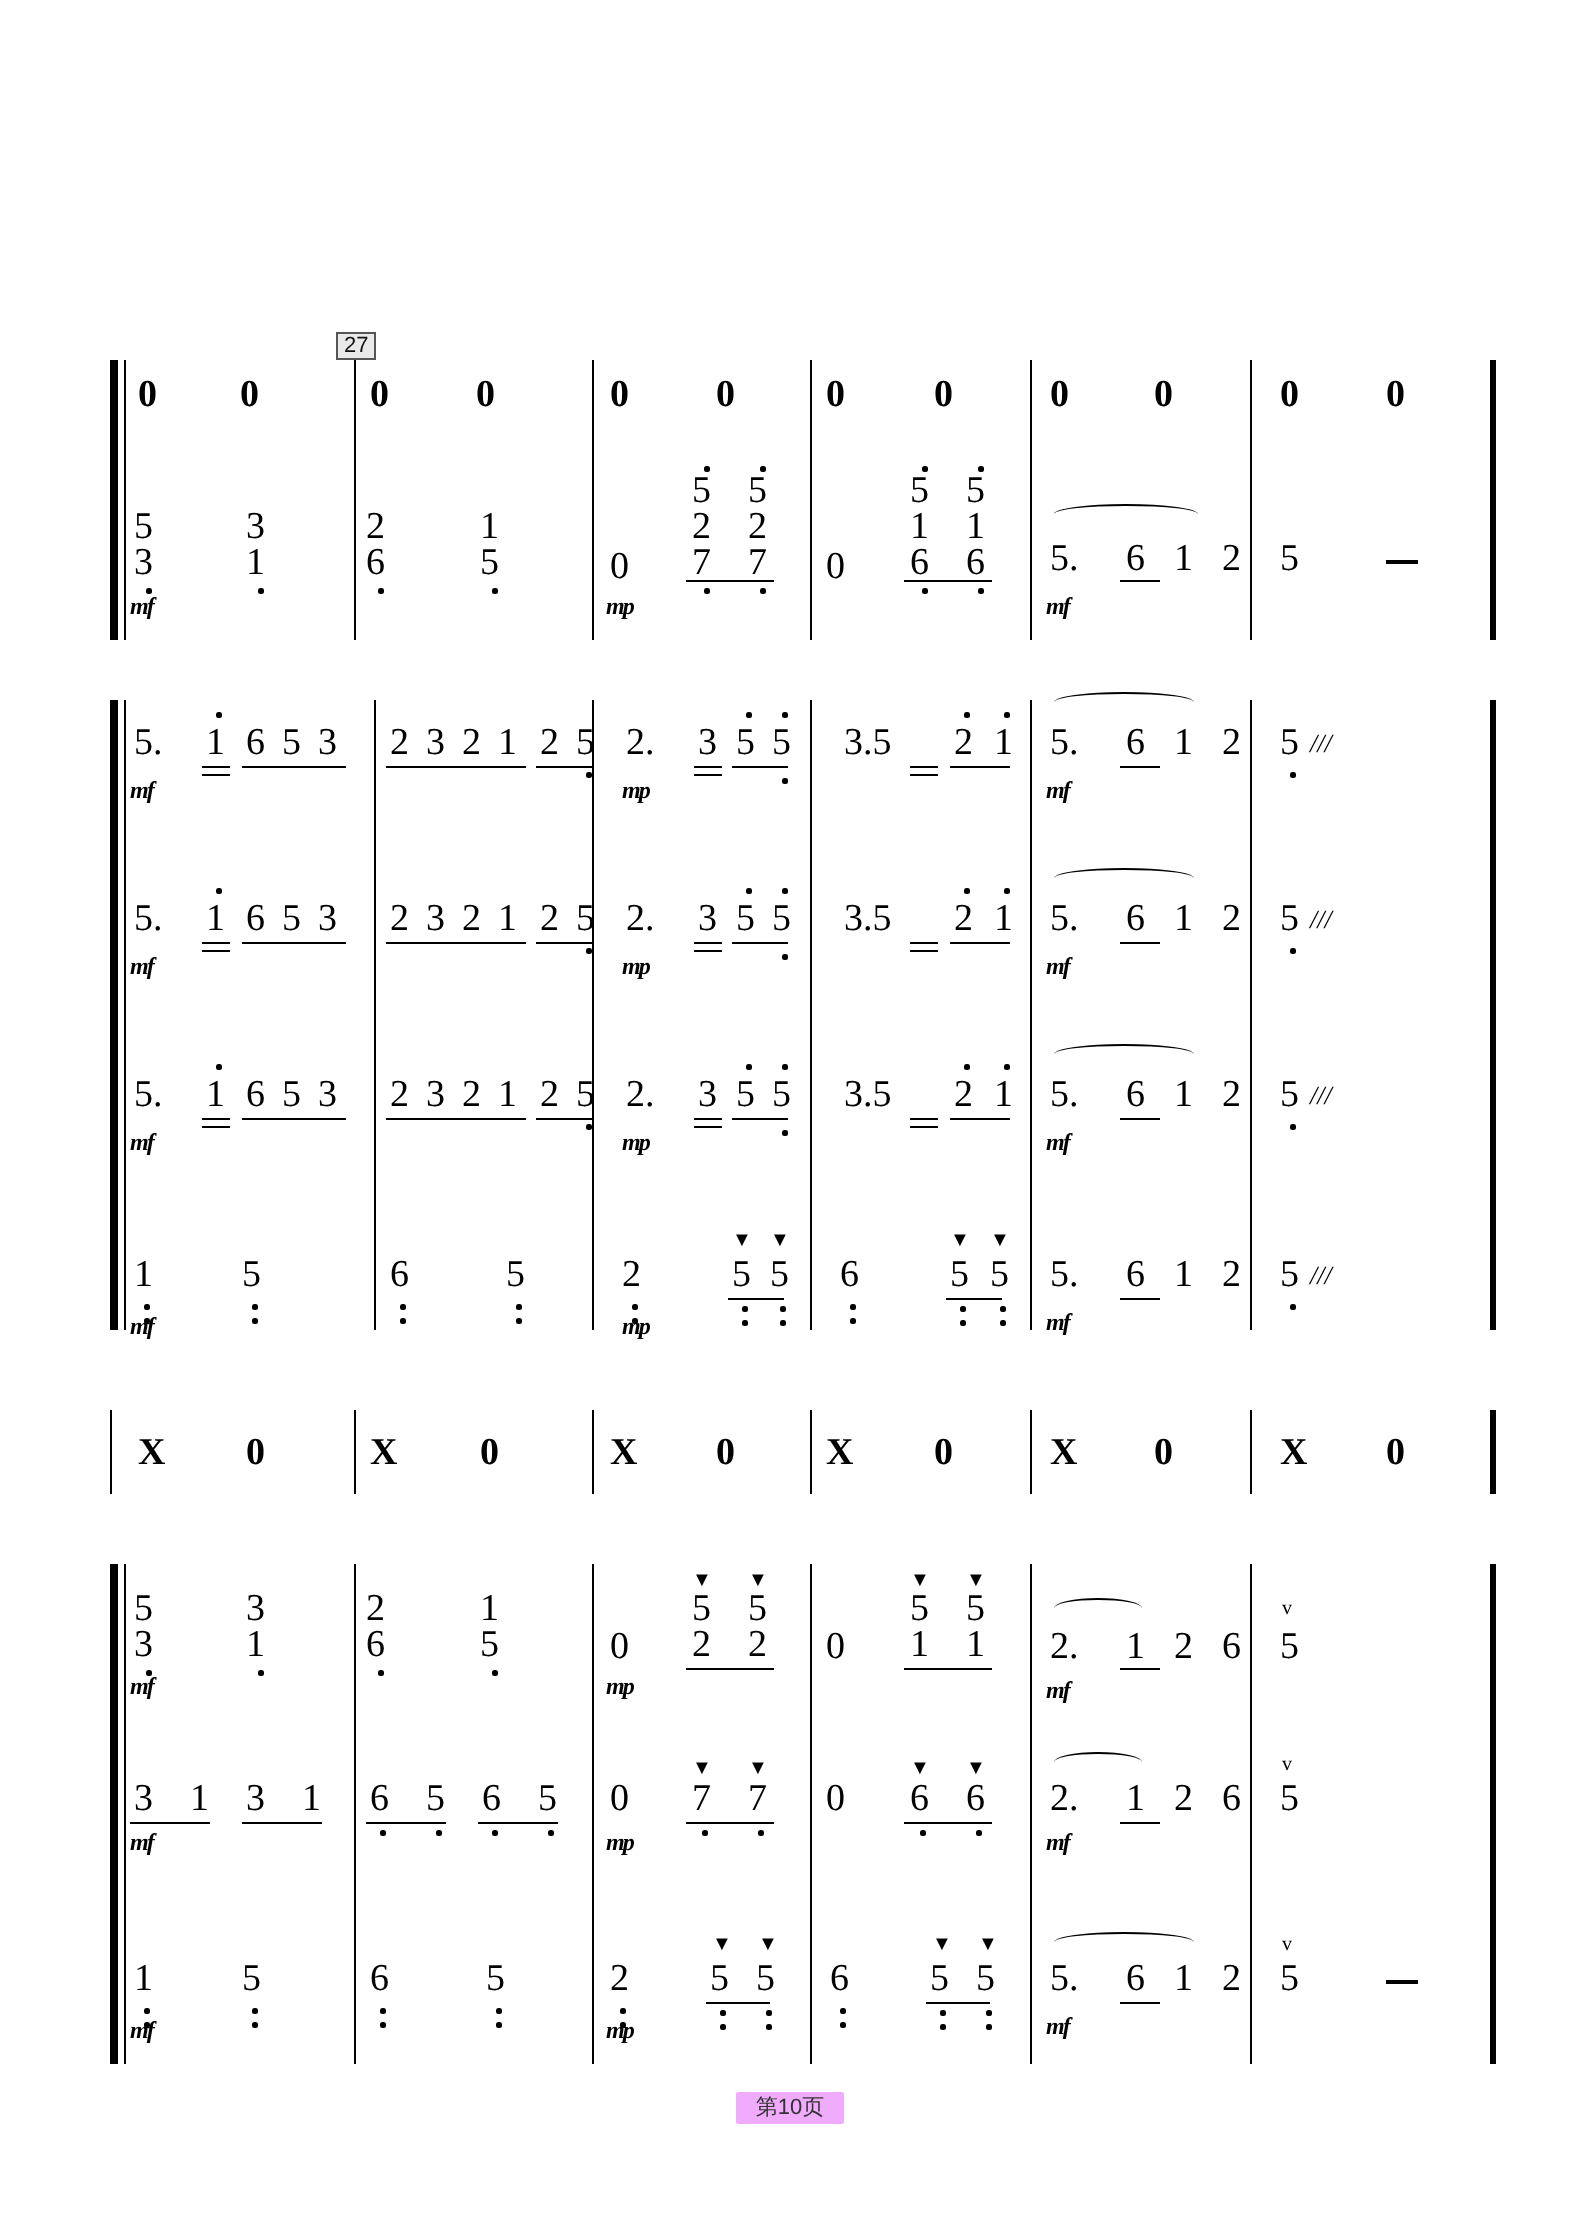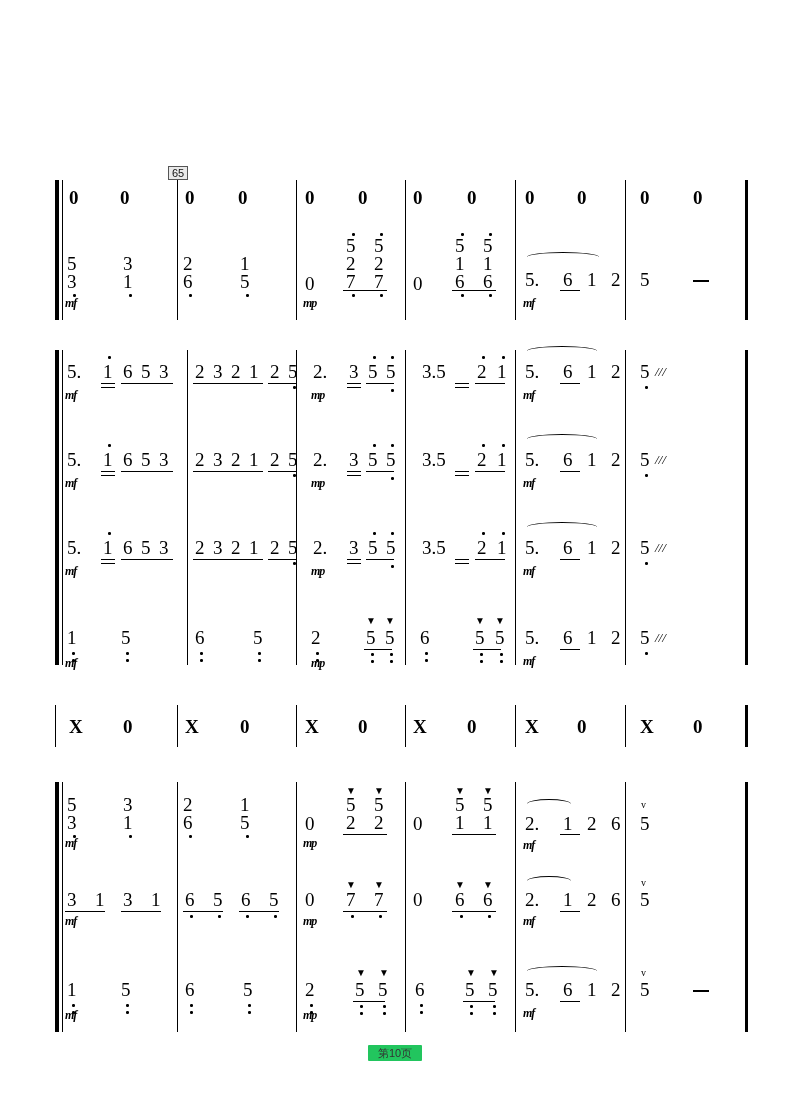--- a/index.html
+++ b/index.html
@@ -56,28 +56,28 @@
   
   .arrow{position:absolute;font-size:10px;line-height:9px;color:#000;}
 
   .stack{position:absolute;text-align:center;}
   .stack div{font-size:19px;line-height:18px;}
 
   .footer{
     position:absolute;left:0;width:790px;text-align:center;
     font-family:"Liberation Sans", sans-serif;font-size:11px;color:#fff;
   }
-  .footer span{background:#22c55e;padding:2px 10px;border-radius:1px;color:#333;}
+  .footer span{background:#f0abfc;padding:2px 10px;border-radius:1px;color:#333;}
 </style>
 </head>
 <body>
 
 <div class="page">
 
-  <div class="measure-box">65</div>
+  <div class="measure-box">27</div>
 
   <div class="system" style="top:180px;height:150px;width:700px;">
     <div class="sys-left-bar" style="top:0;height:140px;"></div>
     <div class="sys-left-bar thin" style="top:0;height:140px;"></div>
 
     <div class="barline" style="left:122px;top:0;height:140px;"></div>
     <div class="barline" style="left:241px;top:0;height:140px;"></div>
     <div class="barline" style="left:350px;top:0;height:140px;"></div>
     <div class="barline" style="left:460px;top:0;height:140px;"></div>
     <div class="barline" style="left:570px;top:0;height:140px;"></div>

